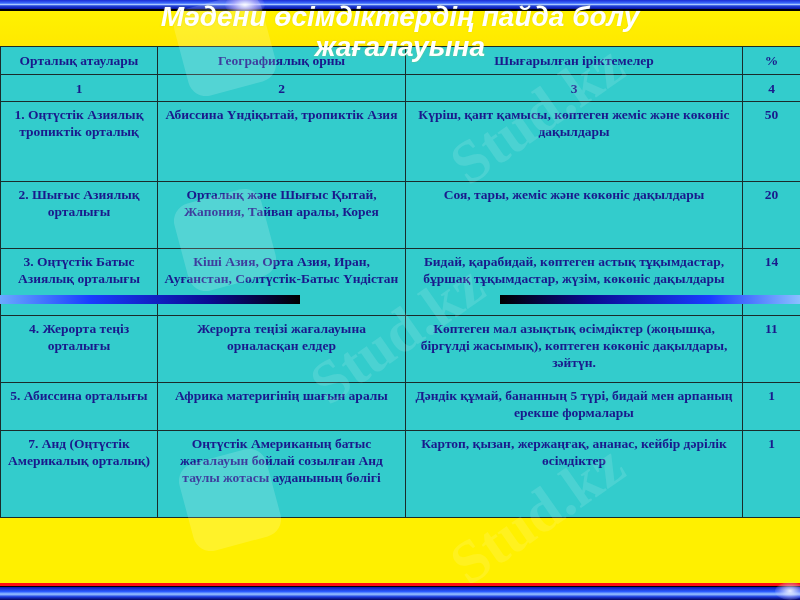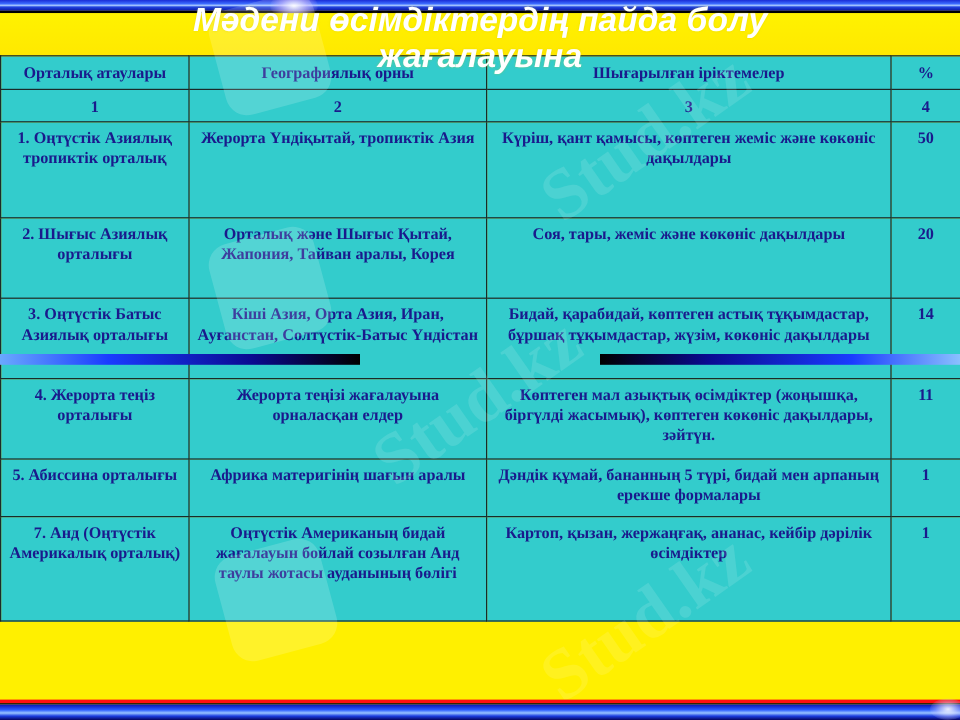--- a/index.html
+++ b/index.html
@@ -101,21 +101,21 @@
     <th>%</th>
   </tr>
   <tr class="r-num">
     <td class="num-cell">1</td>
     <td class="num-cell">2</td>
     <td class="num-cell">3</td>
     <td class="num-cell">4</td>
   </tr>
   <tr class="r1">
     <td>1. Оңтүстік Азиялық тропиктік орталық</td>
-    <td>Жерорта Үндіқытай, тропиктік Азия</td>
+    <td>Абиссина Үндіқытай, тропиктік Азия</td>
     <td>Күріш, қант қамысы, көптеген жеміс және көкөніс дақылдары</td>
     <td>50</td>
   </tr>
   <tr class="r2">
     <td>2. Шығыс Азиялық орталығы</td>
     <td>Орталық және Шығыс Қытай, Жапония, Тайван аралы, Корея</td>
     <td>Соя, тары, жеміс және көкөніс дақылдары</td>
     <td>20</td>
   </tr>
   <tr class="r3">
@@ -131,21 +131,21 @@
     <td>11</td>
   </tr>
   <tr class="r5">
     <td>5. Абиссина орталығы</td>
     <td>Африка материгінің шағын аралы</td>
     <td>Дәндік құмай, бананның 5 түрі, бидай мен арпаның ерекше формалары</td>
     <td>1</td>
   </tr>
   <tr class="r7">
     <td>7. Анд (Оңтүстік Америкалық орталық)</td>
-    <td>Оңтүстік Американың бидай жағалауын бойлай созылған Анд таулы жотасы ауданының бөлігі</td>
+    <td>Оңтүстік Американың батыс жағалауын бойлай созылған Анд таулы жотасы ауданының бөлігі</td>
     <td>Картоп, қызан, жержаңғақ, ананас, кейбір дәрілік өсімдіктер</td>
     <td>1</td>
   </tr>
 </tbody>
   </table>
 
 <div class="wm-logo" style="left:180px; top:0px;"></div>
 <div class="wm-logo" style="left:180px; top:195px;"></div>
 <div class="wm-logo" style="left:185px; top:455px;"></div>
 <div class="watermark" style="left:440px; top:80px;">Stud.kz</div>

